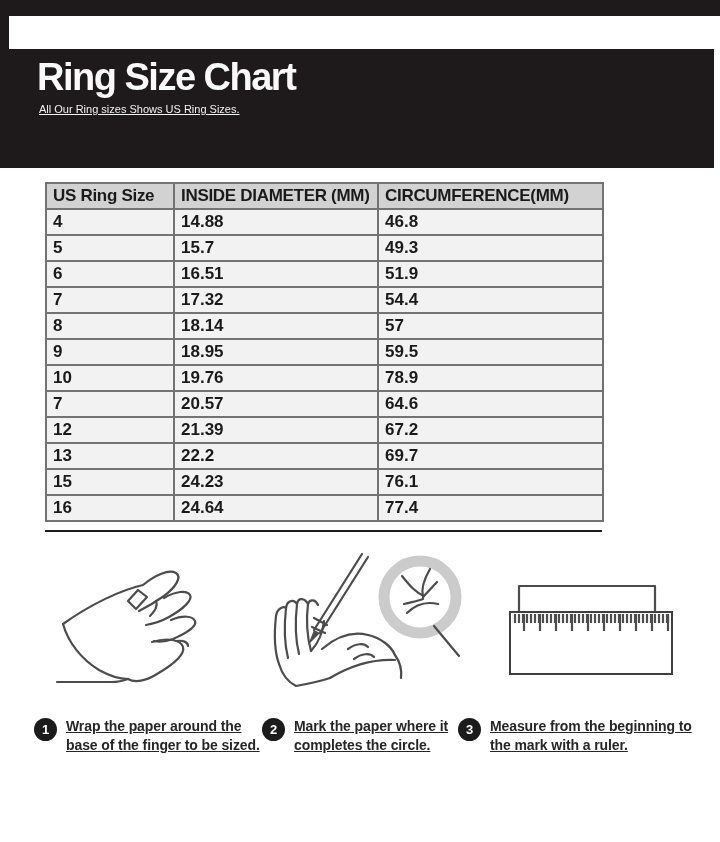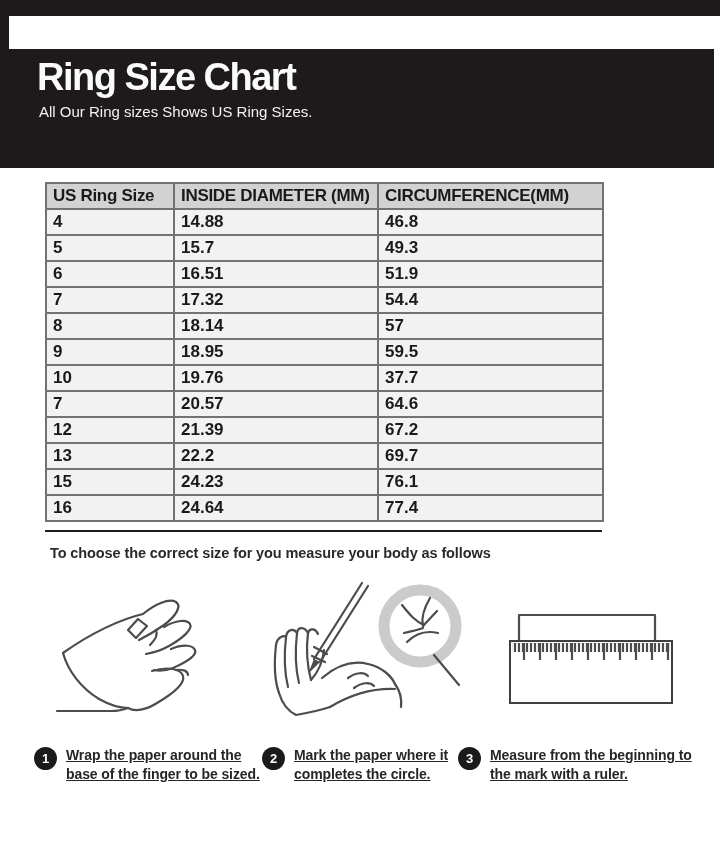--- a/index.html
+++ b/index.html
@@ -33,23 +33,24 @@
     position: absolute;
     left: 37px; top: 56px;
     font-size: 38px;
     font-weight: 700;
     letter-spacing: -1.5px;
     color: #fafafa;
   }
   .hdr p {
     position: absolute;
     left: 39px; top: 103px;
-    font-size: 15px;
+    font-size: 11px;
     font-weight: 400;
     color: #f2f2f2;
+    text-decoration: underline;
   }
   
   .table-sec { margin: 14px 0 0 45px; width: 557px; }
   table {
     border-collapse: collapse;
     table-layout: fixed;
     width: 557px;
     font-weight: 700;
   }
   col.c1 { width: 128px; }
@@ -176,21 +177,21 @@
             <td>57</td>
           </tr>
           <tr>
             <td>9</td>
             <td>18.95</td>
             <td>59.5</td>
           </tr>
           <tr>
             <td>10</td>
             <td>19.76</td>
-            <td>37.7</td>
+            <td>78.9</td>
           </tr>
           <tr>
             <td>7</td>
             <td>20.57</td>
             <td>64.6</td>
           </tr>
           <tr>
             <td>12</td>
             <td>21.39</td>
             <td>67.2</td>
@@ -208,21 +209,20 @@
           <tr>
             <td>16</td>
             <td>24.64</td>
             <td>77.4</td>
           </tr>
         </tbody>
     </table>
     <div class="table-underline"></div>
   </section>
 
-  <p class="intro">To choose the correct size for you measure your body as follows</p>
 
   <div class="figures">
 
     <svg class="fig fig1" width="180" height="128" viewBox="0 0 180 128">
       <path d="M8 64 C 36 44 66 30 88 25 C 100 15 114 9 121 13 C 127 17 121 27 109 36 C 99 43 90 48 84 51"></path>
       <path d="M109 38 C 121 31 132 30 135 35 C 138 40 128 49 114 57 C 105 62 97 64 91 65"></path>
       <path d="M116 60 C 128 55 138 56 140 61 C 142 66 132 73 118 79 C 110 82 103 82 99 81"></path>
       <path d="M121 81 C 128 80 133 82 133 86"></path>
       <path d="M73 41 L83 30 L92 37 L81 49 Z"></path>
       <path d="M95 56 C 101 50 103 45 101 41"></path>

